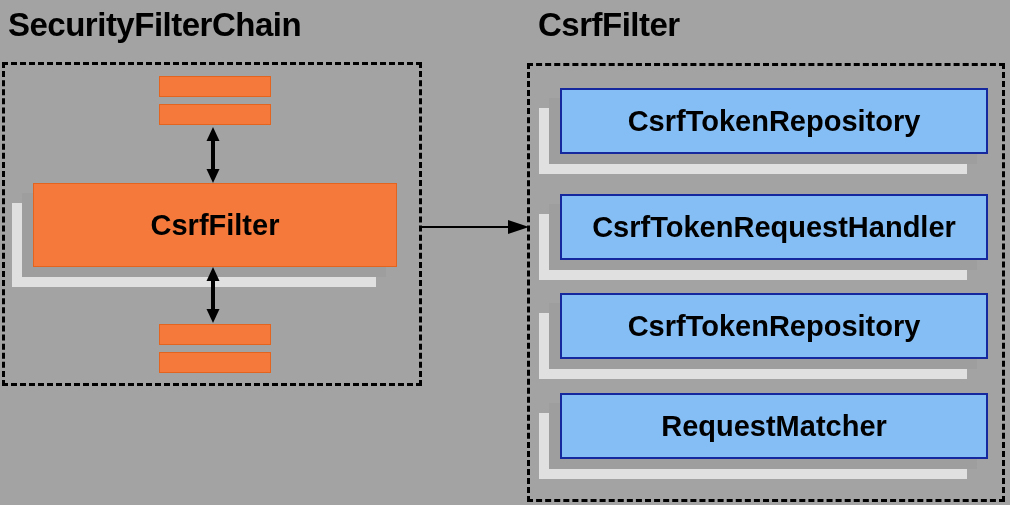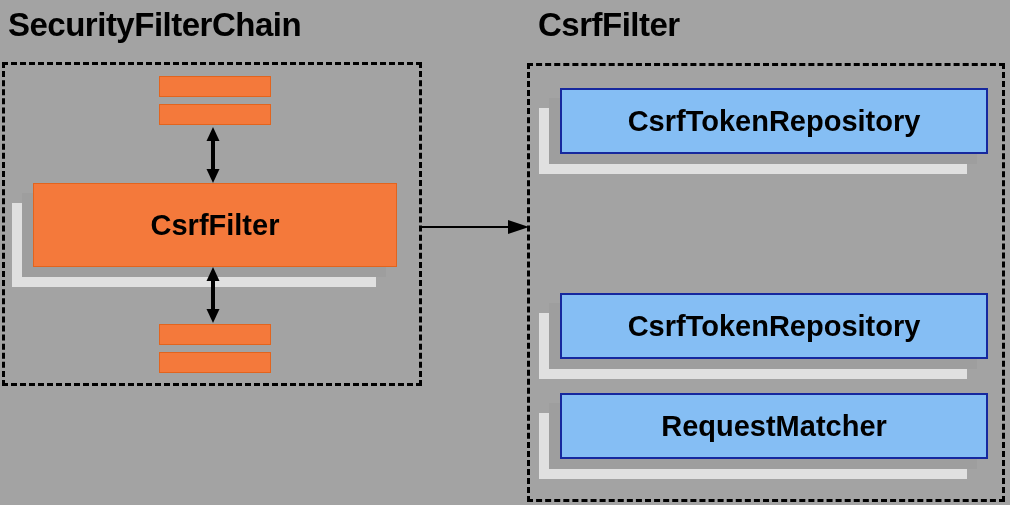--- a/index.html
+++ b/index.html
@@ -96,20 +96,23 @@
   <svg class="h-arrow" viewBox="0 0 108 18">
     <line class="stroke" x1="0" y1="9" x2="90" y2="9" stroke-width="2"></line>
     <polygon class="fill" points="108,9 87,2 87,16"></polygon>
   </svg>
 
   <div class="dashed-box dashed-right"></div>
 
   <div class="component-box comp1">
     <span>CsrfTokenRepository</span>
   </div>
+  <div class="component-box comp2">
+    <span>CsrfTokenRequestHandler</span>
+  </div>
   <div class="component-box comp3">
     <span>CsrfTokenRepository</span>
   </div>
   <div class="component-box comp4">
     <span>RequestMatcher</span>
   </div>
 
 </div>
 
 </body></html>

